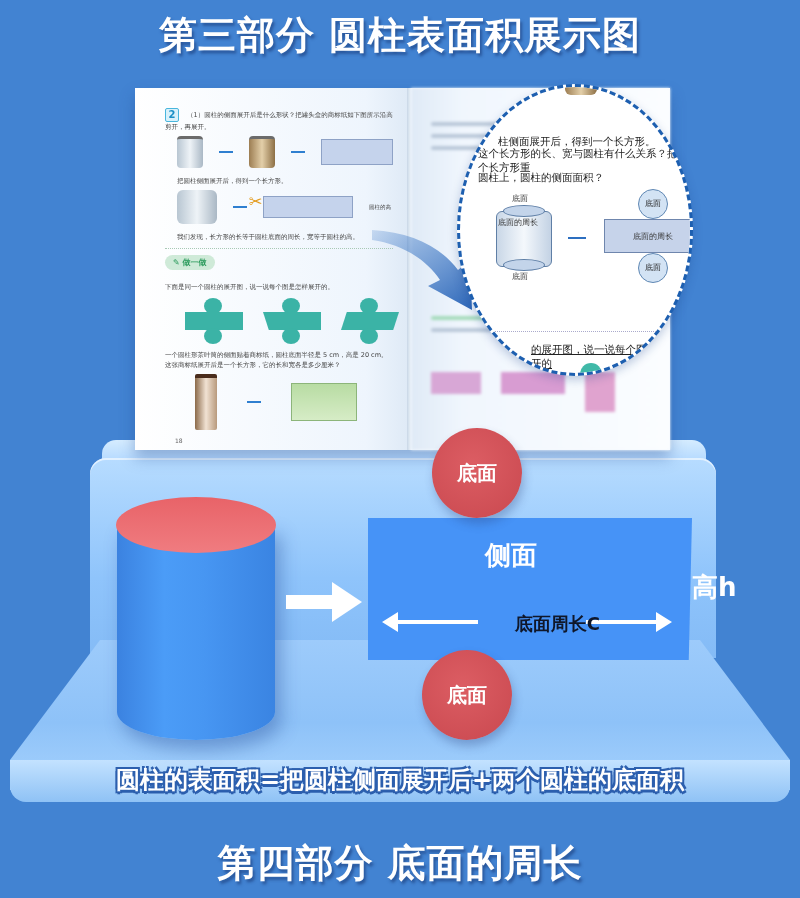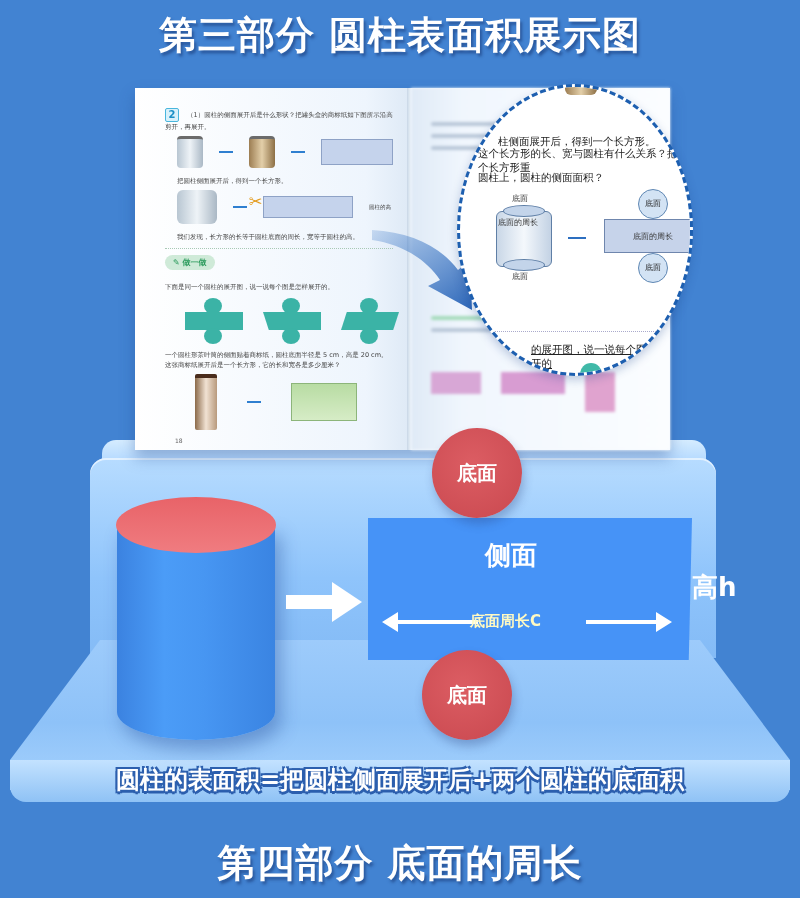--- a/index.html
+++ b/index.html
@@ -125,21 +125,21 @@
   }
   .right-arrow { position: absolute; left: 286px; top: 582px; width: 76px; height: 40px; }
 
   
   .side-rect {
     position: absolute; left: 368px; top: 518px; width: 324px; height: 142px;
     background: #4693f7; clip-path: polygon(0 0,100% 0,99% 100%,0 100%);
   }
   .side-title { position: absolute; left: 348px; top: 538px; width: 326px; text-align: center; color: #fff; font-weight: bold; font-size: 26px; }
   .circ-row { position: absolute; left: 382px; top: 612px; width: 290px; height: 20px; }
-  .circ-label { position: absolute; left: 470px; top: 612px; width: 130px; text-align: left; color: #fef9c3; font-weight: bold; font-size: 15px; }
+  .circ-label { position: absolute; left: 470px; top: 612px; width: 130px; text-align: right; color: #0f172a; font-weight: bold; font-size: 18px; }
   .height-label { position: absolute; left: 692px; top: 570px; color: #fff; font-weight: bold; font-size: 26px; }
 
   .base-circle {
     position: absolute; width: 90px; height: 90px; border-radius: 50%;
     background: radial-gradient(circle at 45% 40%,#dc5d63,#c9484f);
     color: #fff; font-weight: bold; font-size: 20px; text-align: center; line-height: 90px;
     box-shadow: 2px 6px 10px rgba(40,60,120,0.3);
   }
   #base-top { left: 432px; top: 428px; }
   #base-bottom { left: 422px; top: 650px; }

